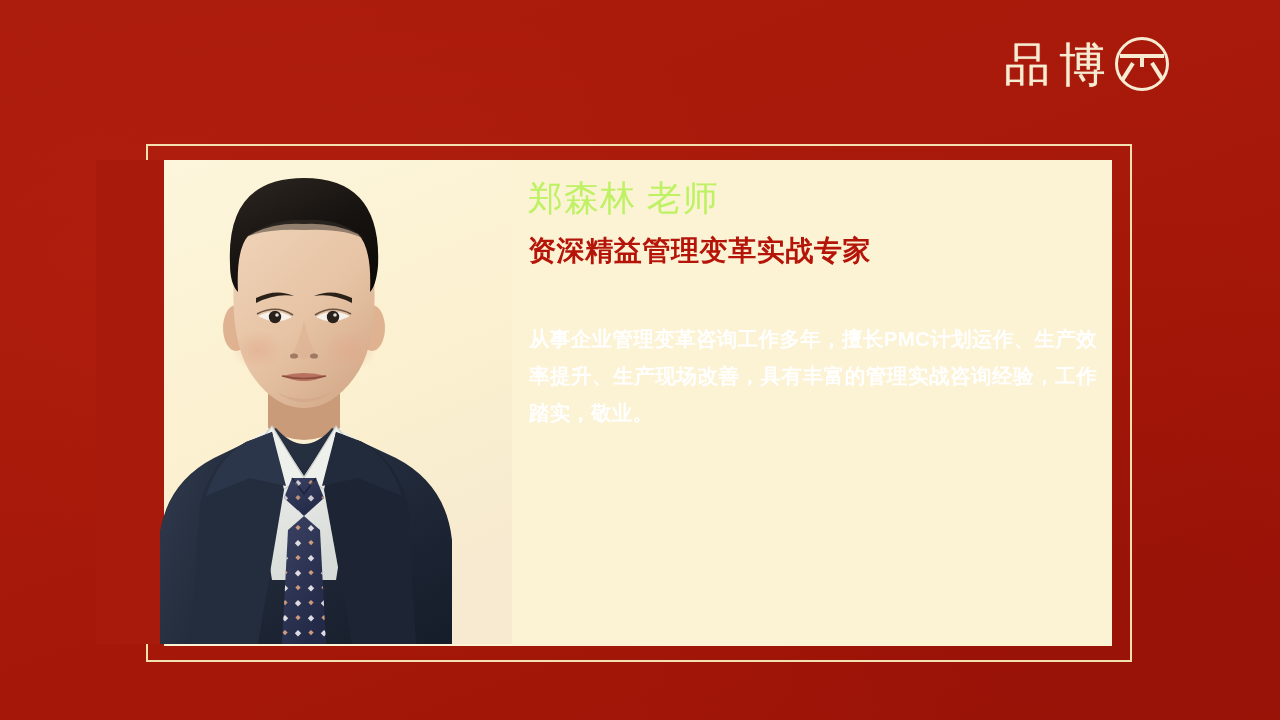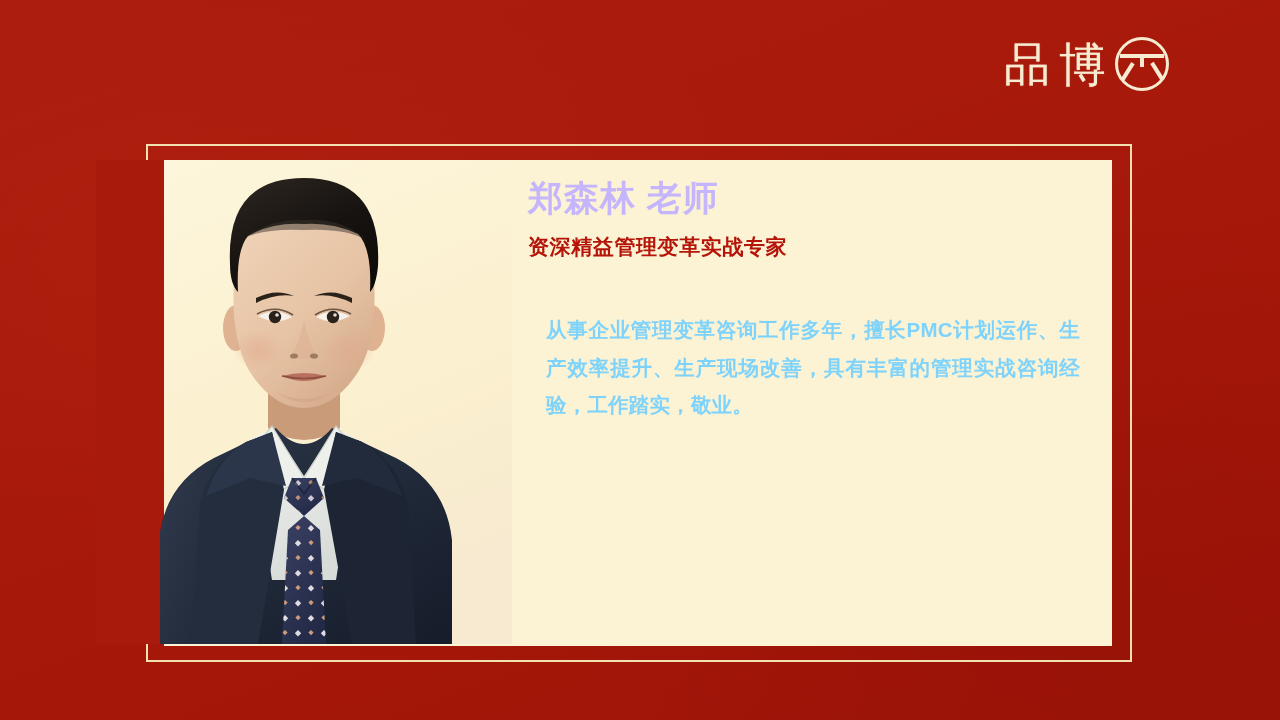--- a/index.html
+++ b/index.html
@@ -119,42 +119,42 @@
   }
 
   
   #text-col {
     position: absolute;
     left: 528px;
     top: 178px;
     width: 570px;
   }
   #person-name {
-    color: #c4b5fd;
+    color: #bef264;
     font-size: 35px;
-    font-weight: bold;
+    font-weight: normal;
     line-height: 1.15;
     letter-spacing: 1px;
     margin: 0 0 16px 0;
   }
   #person-title {
     color: #b51408;
-    font-size: 21px;
+    font-size: 28px;
     font-weight: bold;
     line-height: 1.2;
     letter-spacing: 0.6px;
     margin: 0;
   }
   .body-para {
-    color: #7dd3fc;
+    color: #ffffff;
     font-size: 20.5px;
     font-weight: bold;
     line-height: 1.82;
     letter-spacing: 0.2px;
-    margin: 18px;
+    margin: 1px;
     text-align: justify;
     text-justify: inter-ideograph;
   }
   #para-1 { margin-top: 52px; }
   #para-2 { margin-top: 34px; }
 </style>
 </head>
 <body>
 
 <div id="stage">

